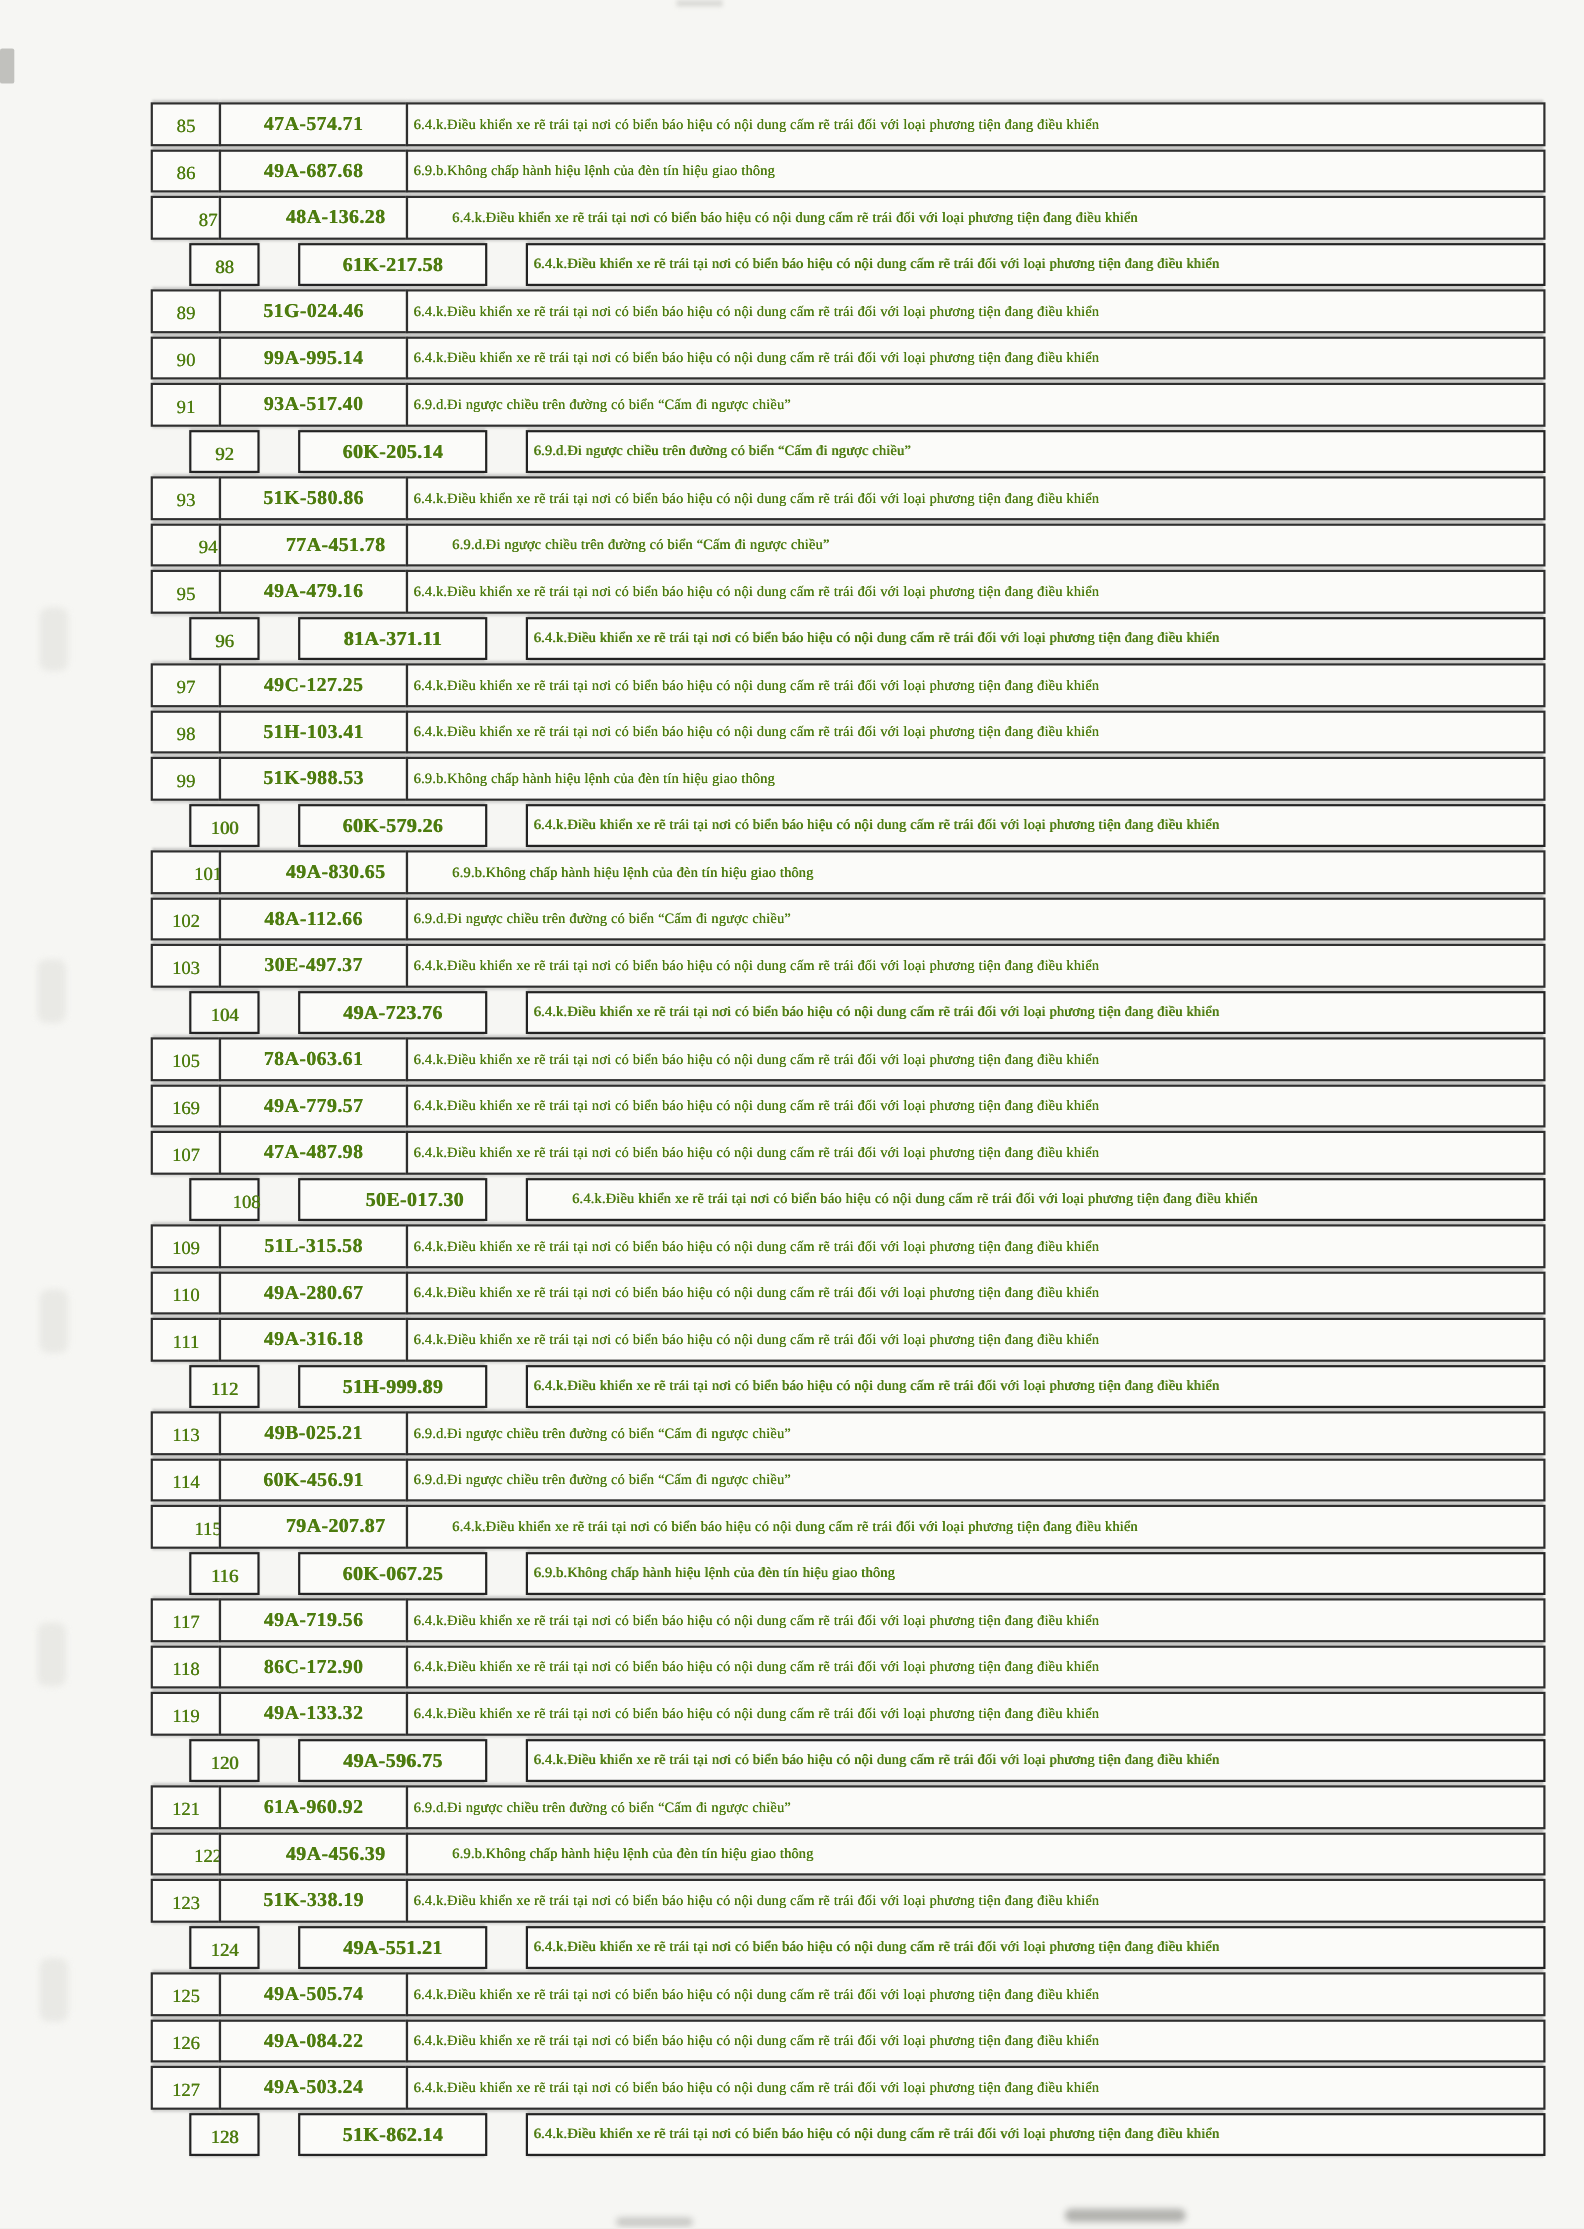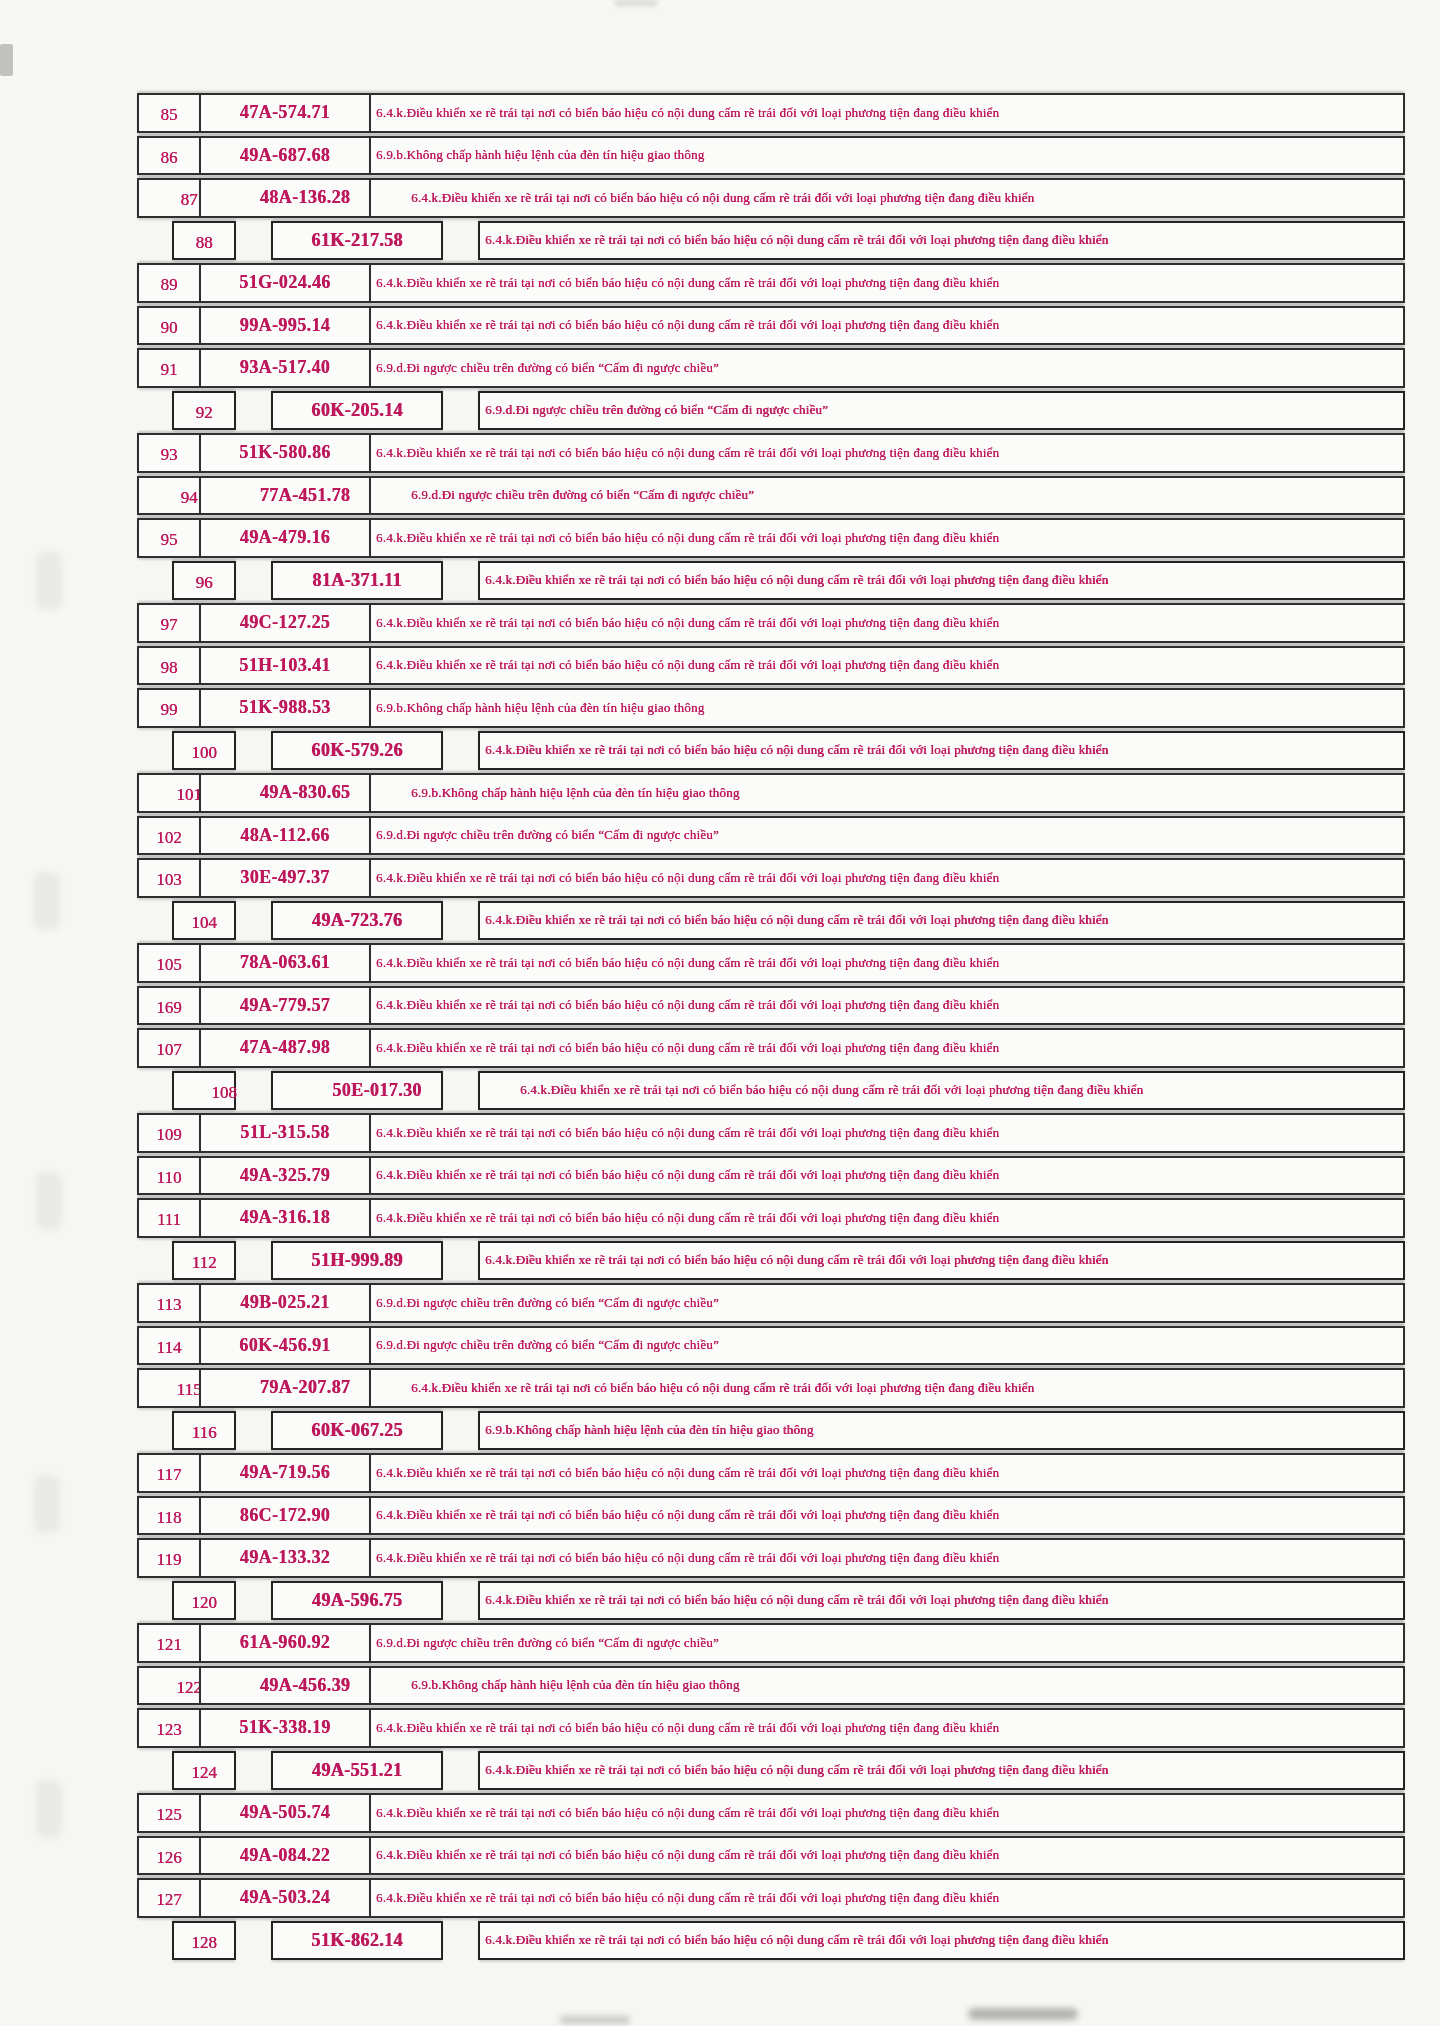--- a/index.html
+++ b/index.html
@@ -2,21 +2,21 @@
 <html><head>
 <meta charset="utf-8">
 <style>
   html,body{margin:0;padding:0;background:#e9e9e7;}
   .page{
     position:relative;
     width:1440px;height:2026px;
     background:#f6f6f3;
     overflow:hidden;
     font-family:"Liberation Serif", serif;
-    color:#be185d;
+    color:#4d7c0f;
   }
   .vtable{position:absolute;left:137px;top:93px;width:1268px;}
   .row{display:flex;height:39.5px;margin-bottom:3px;}
   .cell{
     box-sizing:border-box;
     border:2px solid #2f2f2f;
     background:#fbfbf9;
     display:flex;align-items:center;
     box-shadow:0 -3px 2px -1px rgba(100,100,100,.30), 0 3px 2px -1px rgba(100,100,100,.26);
     text-shadow:.25px 0 currentColor;
@@ -201,21 +201,21 @@
   </div>
 
   <div class="row">
     <div class="cell c-no">109</div>
     <div class="cell c-plate">51L-315.58</div>
     <div class="cell c-viol">6.4.k.Điều khiển xe rẽ trái tại nơi có biển báo hiệu có nội dung cấm rẽ trái đối với loại phương tiện đang điều khiển</div>
   </div>
 
   <div class="row">
     <div class="cell c-no">110</div>
-    <div class="cell c-plate">49A-325.79</div>
+    <div class="cell c-plate">49A-280.67</div>
     <div class="cell c-viol">6.4.k.Điều khiển xe rẽ trái tại nơi có biển báo hiệu có nội dung cấm rẽ trái đối với loại phương tiện đang điều khiển</div>
   </div>
 
   <div class="row">
     <div class="cell c-no">111</div>
     <div class="cell c-plate">49A-316.18</div>
     <div class="cell c-viol">6.4.k.Điều khiển xe rẽ trái tại nơi có biển báo hiệu có nội dung cấm rẽ trái đối với loại phương tiện đang điều khiển</div>
   </div>
 
   <div class="row">

